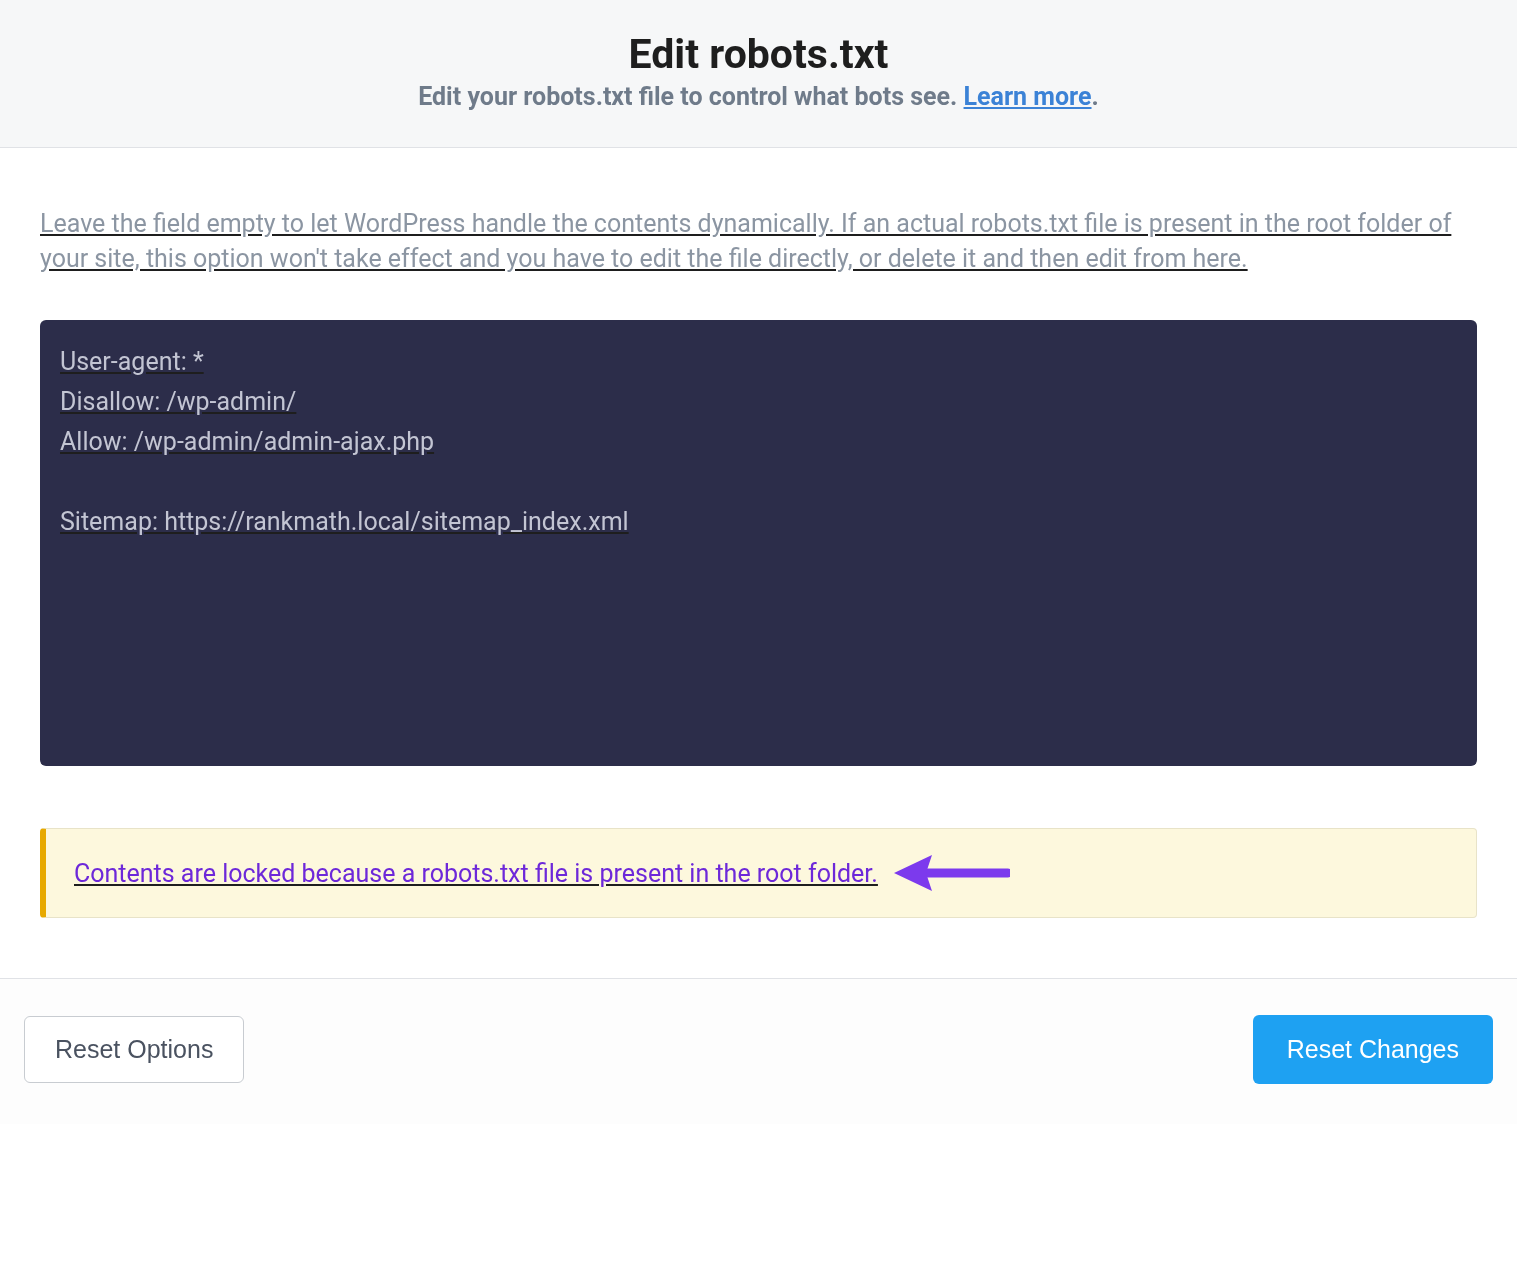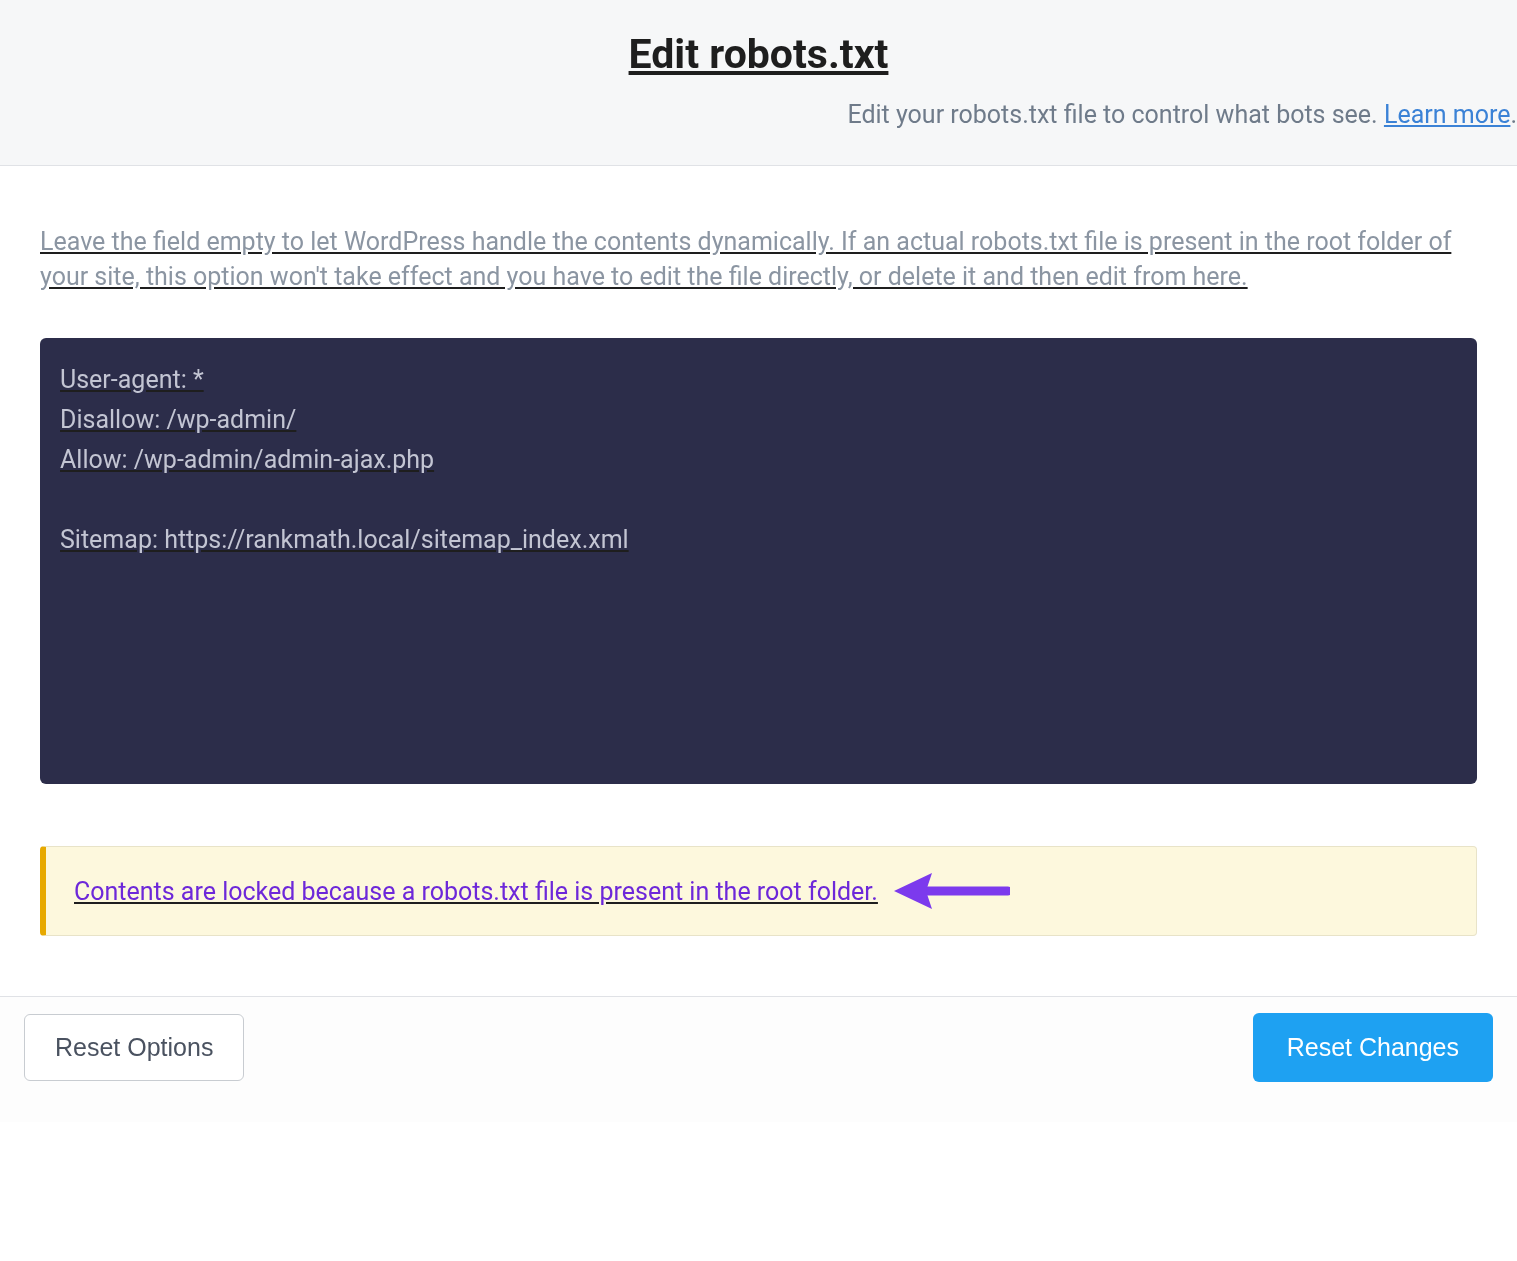--- a/index.html
+++ b/index.html
@@ -12,28 +12,26 @@
     .header {
       background: #f6f7f8;
       border-bottom: 1px solid #e0e2e6;
       padding: 30px 0 36px 0;
       text-align: center;
     }
     .header h1 {
       font-size: 41px;
       font-weight: 700;
       color: #1e1e1e;
-      margin-bottom: 22px;
-      text-decoration: underline;
+      margin-bottom: 4px;
     }
     .header .subtitle {
       font-size: 25px;
       color: #6f7b8a;
-      font-weight: 400;
-      text-align: right;
+      font-weight: 700;
     }
     .header .subtitle a {
       color: #3b82d6;
       text-decoration: underline;
     }
     .content {
       padding: 58px 40px 60px 40px;
       text-decoration: underline;
     }
     .description {
@@ -74,21 +72,21 @@
     .notice-text {
       font-size: 25px;
       color: #6d28d9;
     }
     .arrow-svg {
       margin-left: 12px;
     }
     .footer {
       border-top: 1px solid #e0e2e6;
       background: #fdfdfd;
-      padding: 16px 24px 40px 24px;
+      padding: 36px 24px 40px 24px;
       display: flex;
       justify-content: space-between;
       align-items: center;
     }
     .btn-reset {
       background: #ffffff;
       border: 1px solid #c8ccd1;
       color: #4a5260;
       font-size: 25px;
       padding: 18px 30px;

